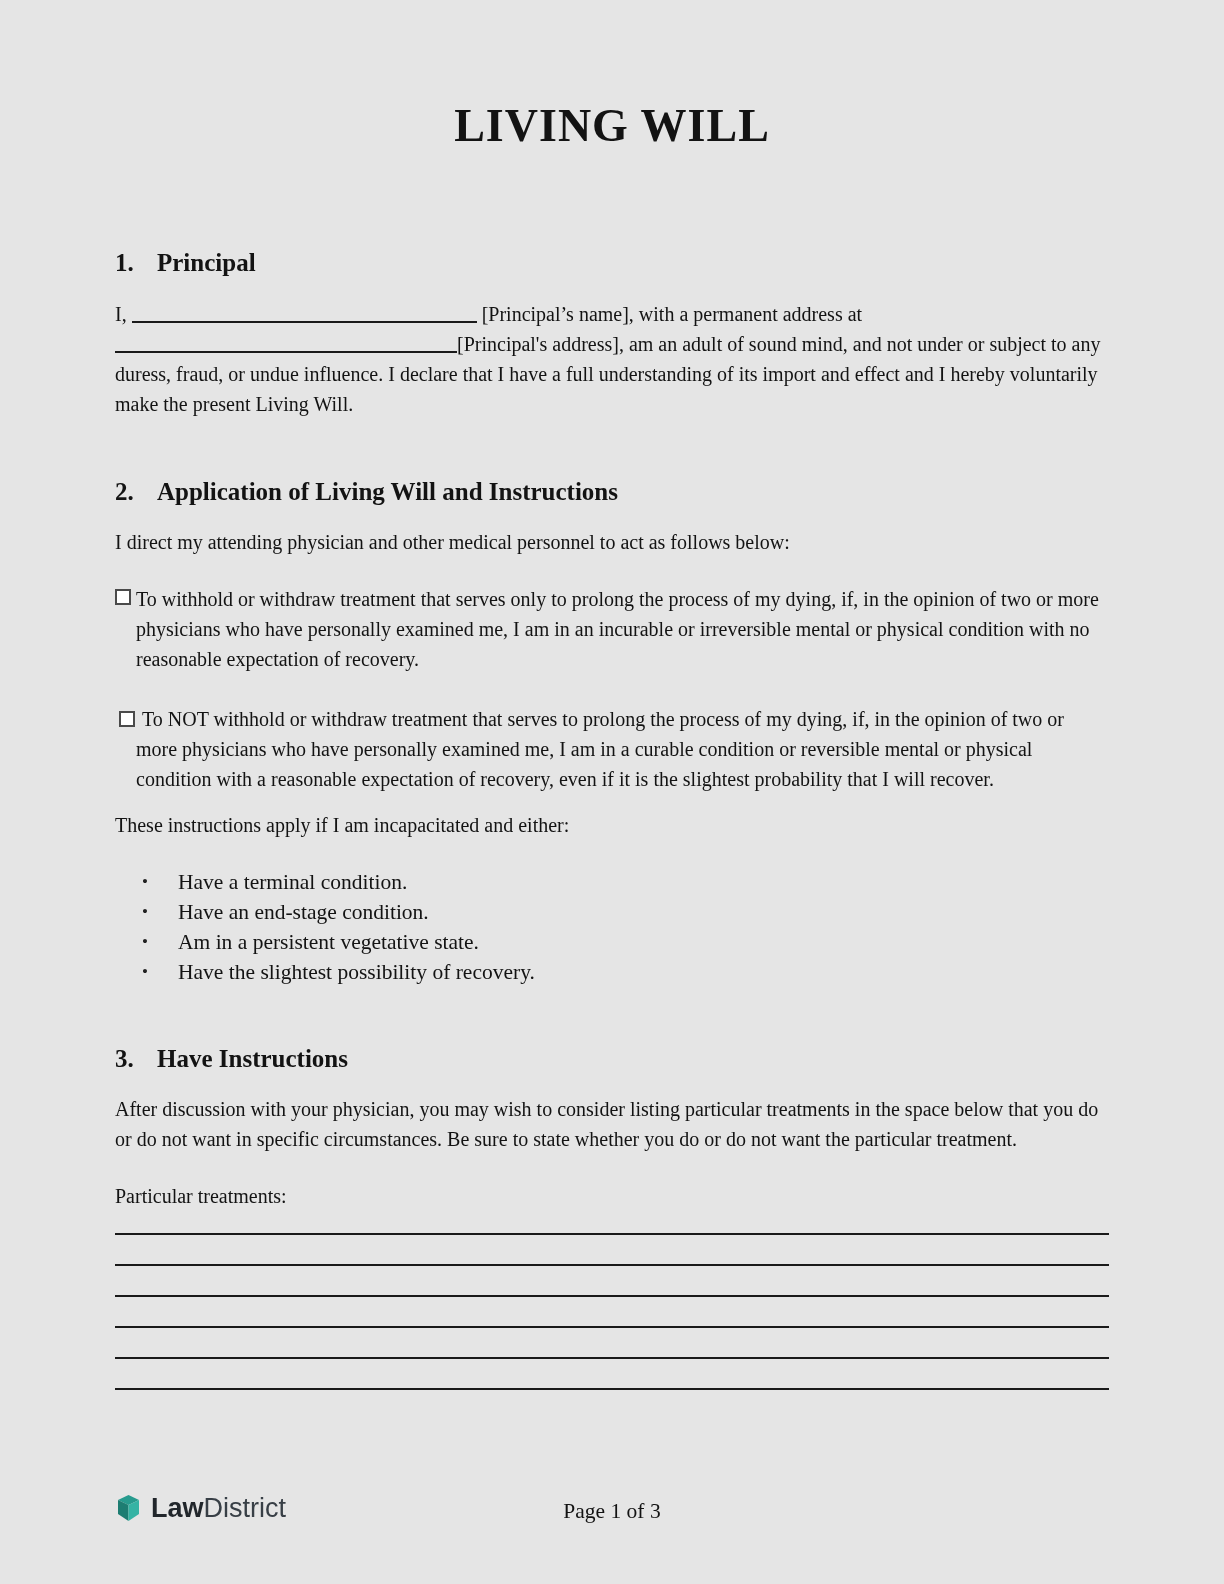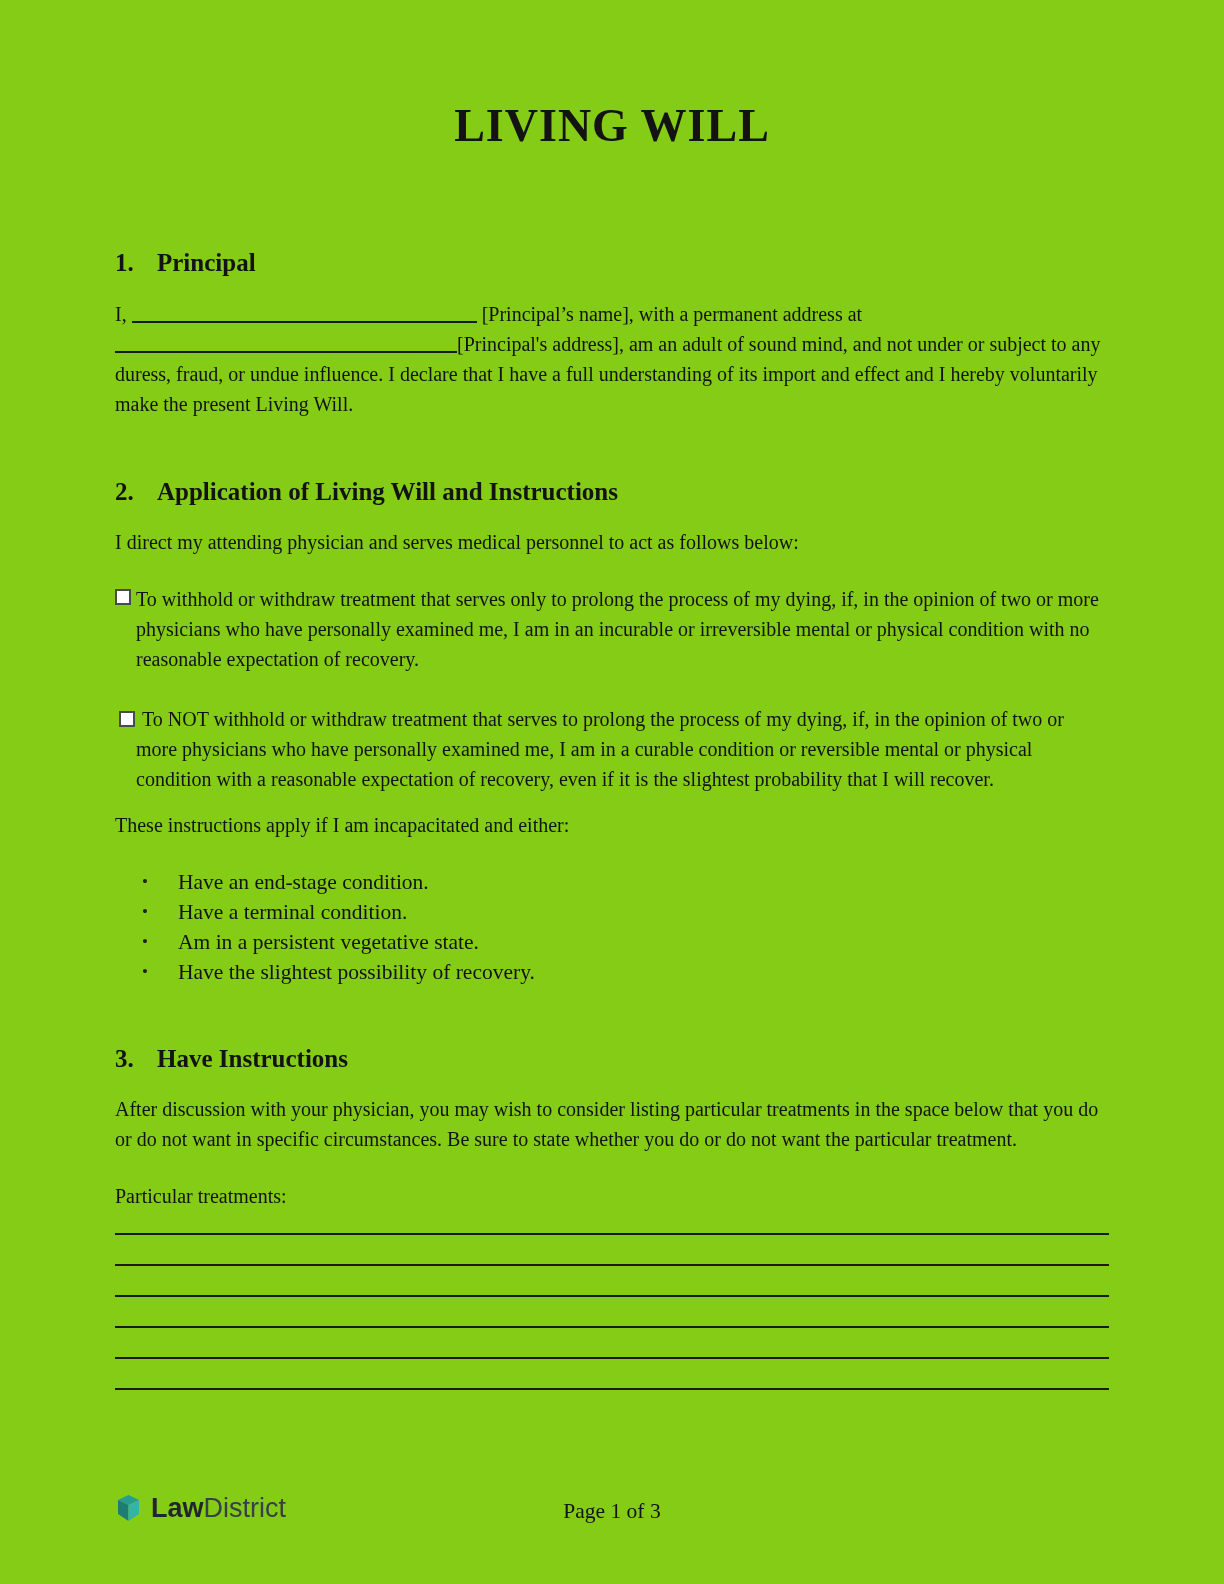--- a/index.html
+++ b/index.html
@@ -1,21 +1,21 @@
 <!DOCTYPE html>
 <html><head>
 <meta charset="utf-8">
 <style>
   html, body { margin:0; padding:0; background:#ffffff; }
   .page {
     position:relative;
     width:1224px;
     height:1584px;
     margin:0 auto;
-    background:#84cc16;
+    background:#e5e5e5;
     box-sizing:border-box;
     padding:0 115px;
     font-family:"Liberation Serif","DejaVu Serif",serif;
     color:#131313;
     overflow:hidden;
   }
   .doc-title {
     margin:0;
     padding-top:100px;
     text-align:center;
@@ -141,37 +141,37 @@
       <span class="blank blank-name"></span>
       <span>[Principal’s name], with a permanent address at</span>
       <span class="blank blank-address"></span><span>[Principal's address], am an adult of sound mind, and not under or subject to any duress, fraud, or undue influence. I declare that I have a full understanding of its import and effect and I hereby voluntarily make the present Living Will.</span>
     </p>
   </section>
 
   <section>
     <h2 class="sec-heading mt-sec2">
       <span class="sec-num">2.</span><span>Application of Living Will and Instructions</span>
     </h2>
-    <p class="body-text mt-intro">I direct my attending physician and serves medical personnel to act as follows below:</p>
+    <p class="body-text mt-intro">I direct my attending physician and other medical personnel to act as follows below:</p>
 
     <div class="body-text option option1 mt-opt1">
       <span class="checkbox"></span>
       <span class="option-text">To withhold or withdraw treatment that serves only to prolong the process of my dying, if, in the opinion of two or more physicians who have personally examined me, I am in an incurable or irreversible mental or physical condition with no reasonable expectation of recovery.</span>
     </div>
 
     <div class="body-text option option2 mt-opt2">
       <span class="checkbox"></span>
       <span class="option-text">To NOT withhold or withdraw treatment that serves to prolong the process of my dying, if, in the opinion of two or more physicians who have personally examined me, I am in a curable condition or reversible mental or physical condition with a reasonable expectation of recovery, even if it is the slightest probability that I will recover.</span>
     </div>
 
     <p class="body-text mt-apply">These instructions apply if I am incapacitated and either:</p>
 
     <ul class="conditions">
+      <li>Have a terminal condition.</li>
       <li>Have an end-stage condition.</li>
-      <li>Have a terminal condition.</li>
       <li>Am in a persistent vegetative state.</li>
       <li>Have the slightest possibility of recovery.</li>
     </ul>
   </section>
 
   <section>
     <h2 class="sec-heading mt-sec3">
       <span class="sec-num">3.</span><span>Have Instructions</span>
     </h2>
     <p class="body-text mt-intro">After discussion with your physician, you may wish to consider listing particular treatments in the space below that you do or do not want in specific circumstances. Be sure to state whether you do or do not want the particular treatment.</p>

